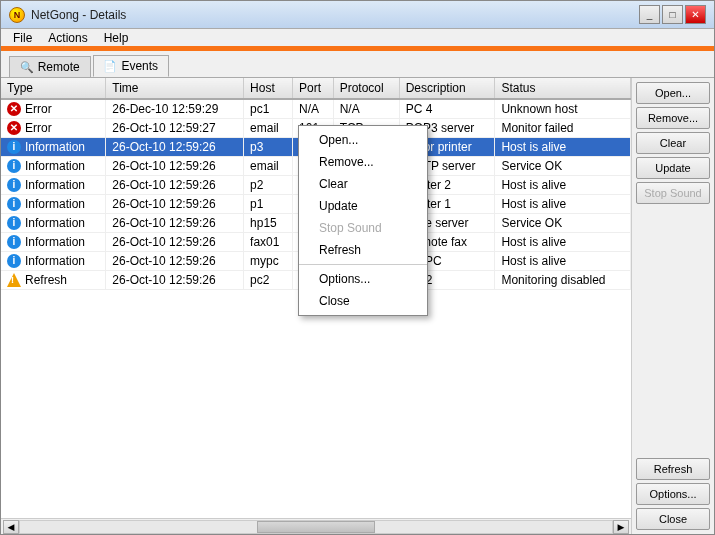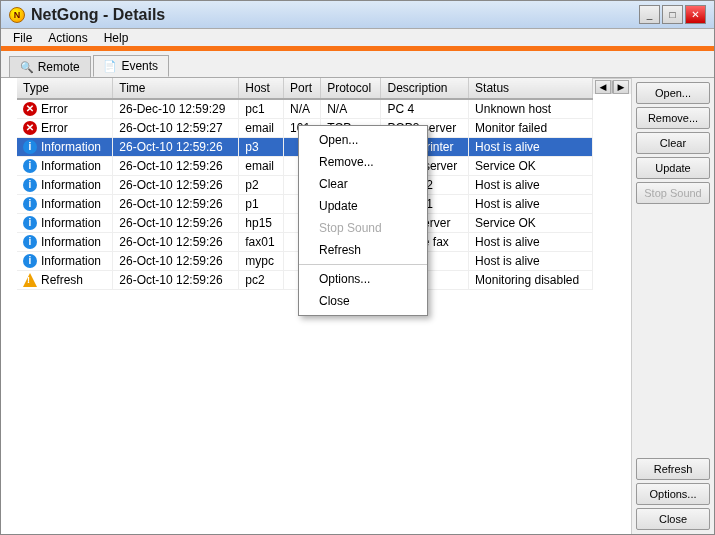--- a/index.html
+++ b/index.html
@@ -37,22 +37,22 @@
       border-radius: 50%;
       border: 1px solid #a60;
       display: flex;
       align-items: center;
       justify-content: center;
       font-size: 9px;
       color: #600;
       font-weight: bold;
     }
     .title-text {
-      font-size: 16px;
-      font-weight: bold;
+      font-size: 12px;
+      font-weight: normal;
       color: #222;
       flex: 1;
     }
     .title-buttons {
       display: flex;
       gap: 2px;
     }
     .title-btn {
       width: 21px;
       height: 19px;
@@ -115,23 +115,22 @@
       display: flex;
       flex: 1;
       border-top: 1px solid #aaa;
       background: white;
       overflow: hidden;
     }
     .table-area {
       flex: 1;
       overflow: hidden;
       display: flex;
-      flex-direction: row;
+      flex-direction: column;
       border-right: 1px solid #ccc;
-      padding-left: 16px;
     }
     .table-wrapper {
       flex: 1;
       overflow: auto;
     }
     table {
       width: 100%;
       border-collapse: collapse;
       font-size: 12px;
     }

